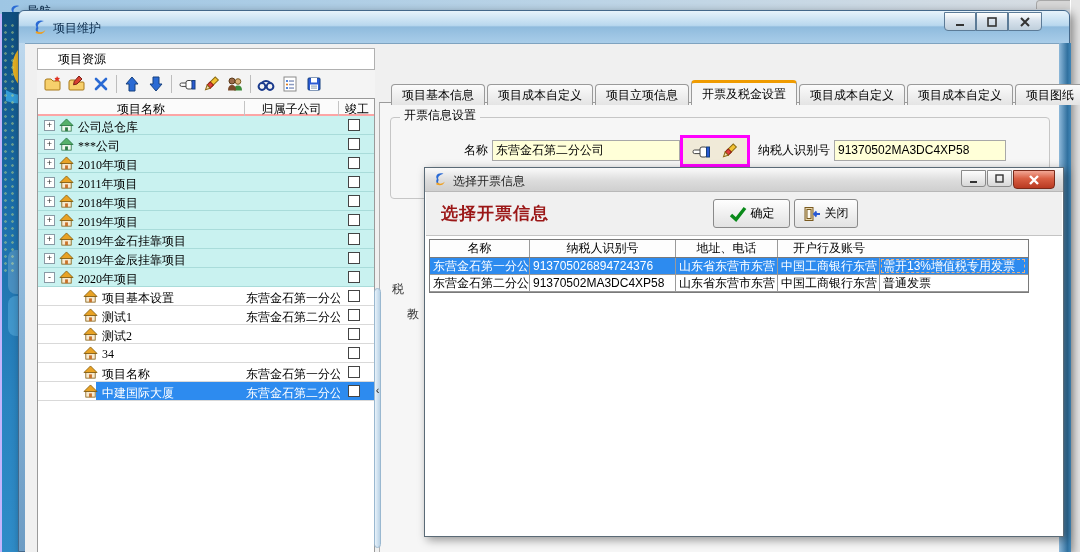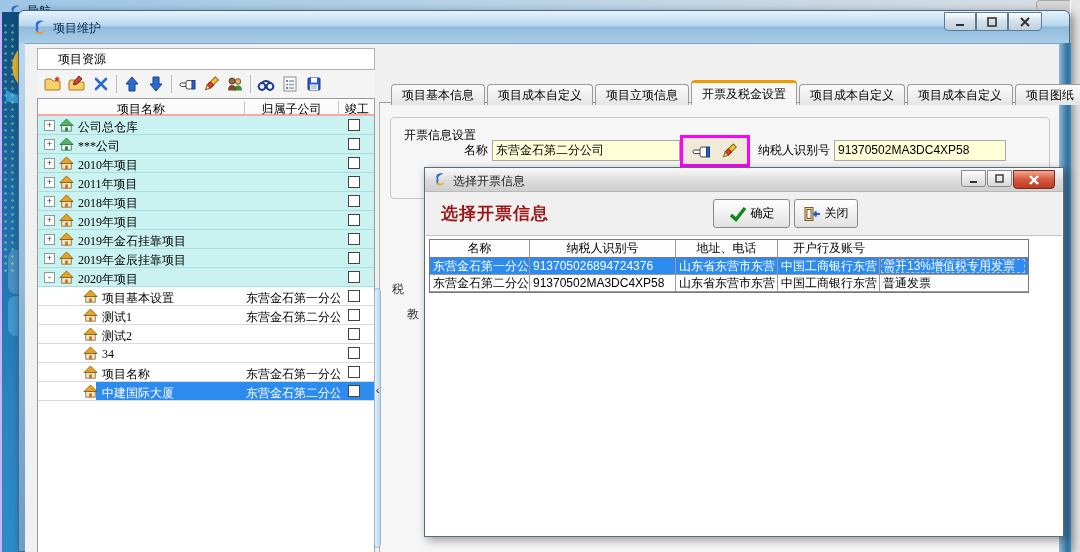--- a/index.html
+++ b/index.html
@@ -83,21 +83,21 @@
   .card{position:absolute;left:354px;top:58px;width:686px;height:452px;background:#f6f6f6;
     border-left:1px solid #b0b0b0;border-top:1px solid #9a9a9a;}
   .tabs{position:absolute;left:366px;top:37px;height:24px;display:flex;align-items:flex-end;z-index:2;}
   .tab{height:21px;margin-right:2px;padding:0 10px;display:flex;align-items:center;justify-content:center;
     background:linear-gradient(180deg,#fbfbfb,#e4e4e4);border:1px solid #9a9a9a;border-bottom:none;
     border-radius:4px 4px 0 0;white-space:nowrap;}
   .tab.active{height:25px;background:#f6f6f6;border-top:3px solid #ef9b00;position:relative;z-index:3;}
 
   
   .group1{position:absolute;left:10px;top:14px;width:660px;height:82px;border:1px solid #c6c6c6;border-radius:4px;}
-  .group1-label{position:absolute;left:20px;top:24px;background:#f6f6f6;padding:0 4px;text-align:center;}
+  .group1-label{position:absolute;left:20px;top:4px;background:#f6f6f6;padding:0 4px;text-align:center;}
   .flabel{position:absolute;height:20px;line-height:20px;text-align:right;white-space:nowrap;}
   .finput{position:absolute;height:21px;background:#ffffd8;border:1px solid #a8a8a8;line-height:19px;
     padding:0 3px;white-space:nowrap;overflow:hidden;}
   .hl-box{position:absolute;left:300px;top:32px;width:70px;height:32px;border:3px solid #f0f;
     background:#f0ead8;display:flex;align-items:center;justify-content:center;gap:6px;z-index:1;}
   .mini-btn{width:22px;height:22px;display:flex;align-items:center;justify-content:center;}
   .frag{position:absolute;color:#333;}
 
   
   .popup{position:absolute;left:424px;top:167px;width:640px;height:370px;z-index:5;

